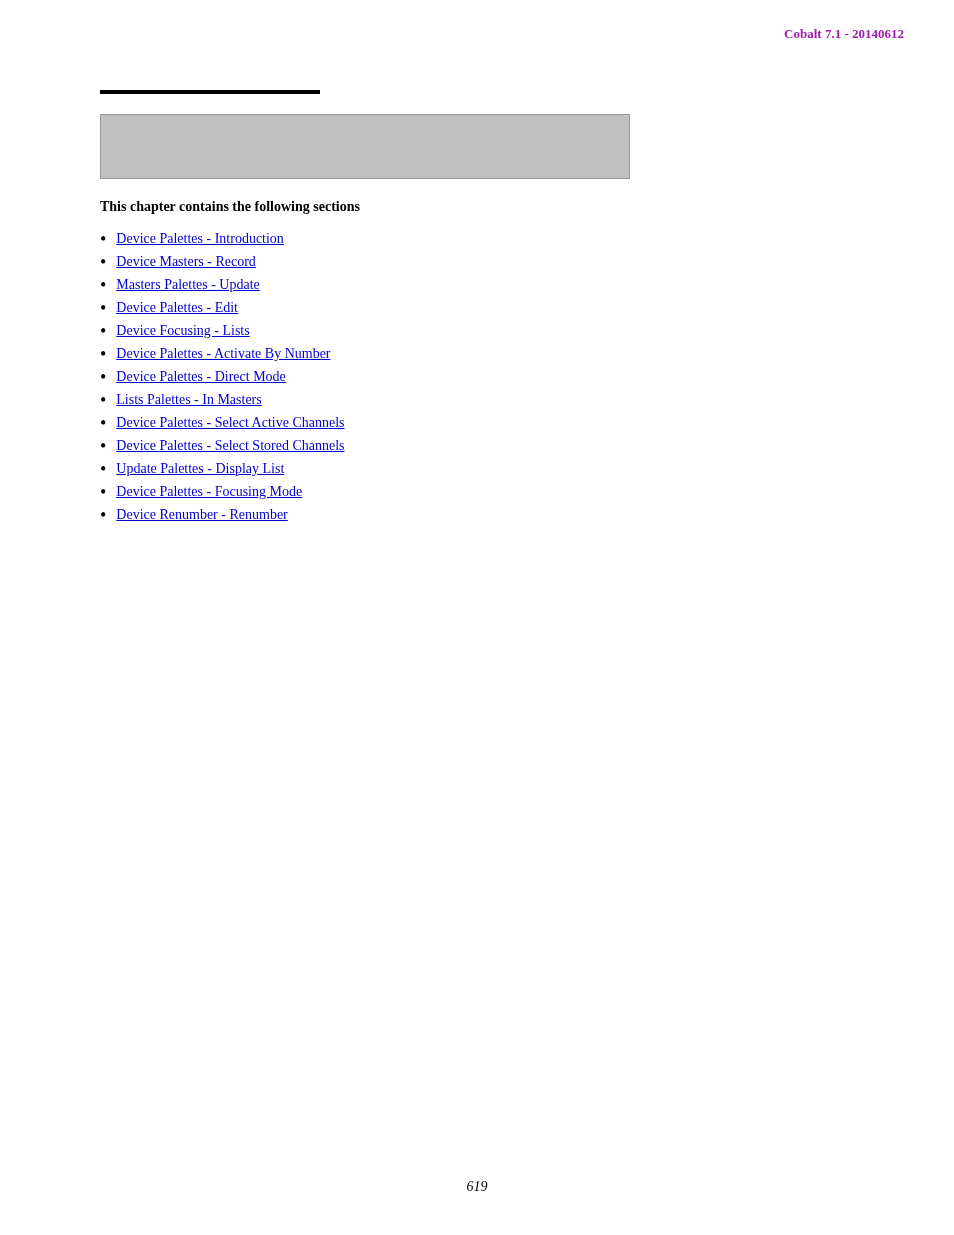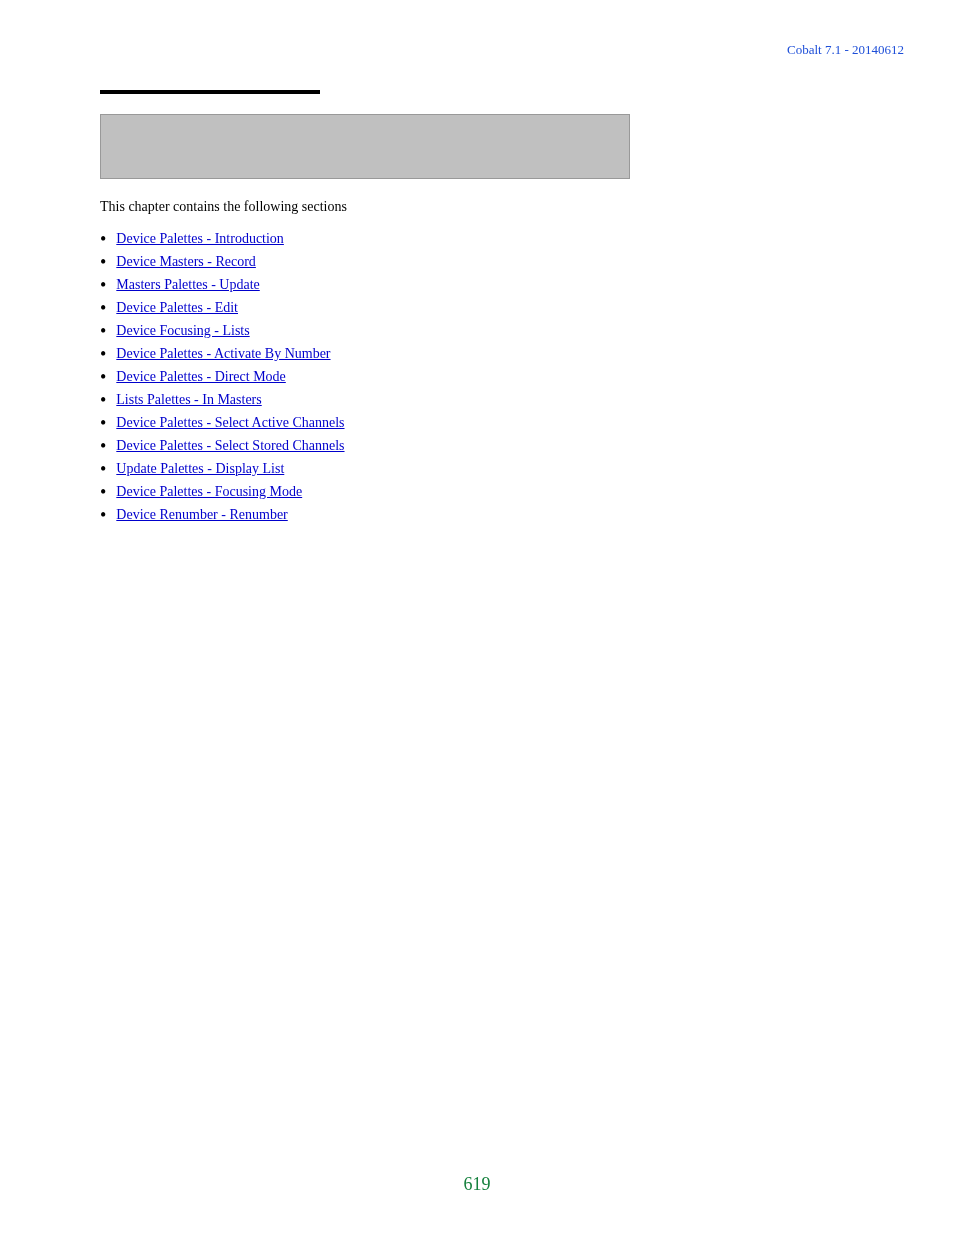--- a/index.html
+++ b/index.html
@@ -13,24 +13,25 @@
       min-height: 1235px;
       background: #ffffff;
       font-family: Georgia, "Times New Roman", serif;
       font-size: 14px;
       color: #000000;
       position: relative;
     }
 
     .page-header {
       position: absolute;
-      top: 42px;
+      top: 26px;
       right: 50px;
       font-size: 13px;
-      color: #1d4ed8;
+      color: #a21caf;
+      font-weight: bold;
     }
 
     .page-content {
       position: absolute;
       top: 90px;
       left: 100px;
       right: 80px;
     }
 
     .chapter-title-bar {
@@ -45,20 +46,21 @@
       height: 65px;
       background: #c0c0c0;
       border: 1px solid #999999;
       margin-bottom: 20px;
     }
 
     .intro-text {
       font-size: 14px;
       margin-bottom: 16px;
       margin-top: 10px;
+      font-weight: bold;
     }
 
     .toc-list {
       list-style: none;
       padding: 0;
       margin: 0;
     }
 
     .toc-list li {
       display: flex;
@@ -78,22 +80,23 @@
     .toc-link {
       color: #0000cc;
       cursor: pointer;
     }
 
     .page-number {
       position: absolute;
       bottom: 40px;
       left: 50%;
       transform: translateX(-50%);
-      font-size: 18px;
-      color: #15803d;
+      font-size: 14px;
+      color: #000000;
+      font-style: italic;
     }
   </style>
 </head>
 <body>
 
 <div class="page-header">Cobalt 7.1 - 20140612</div>
 
 <div class="page-content">
 
   <div class="chapter-title-bar"></div>

